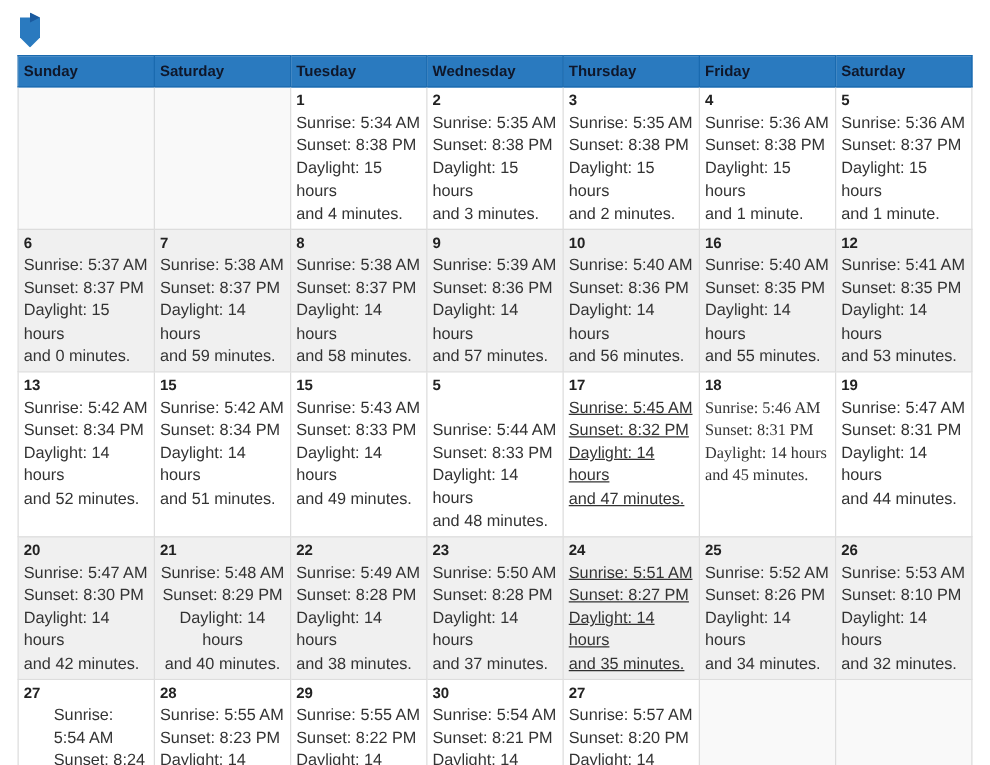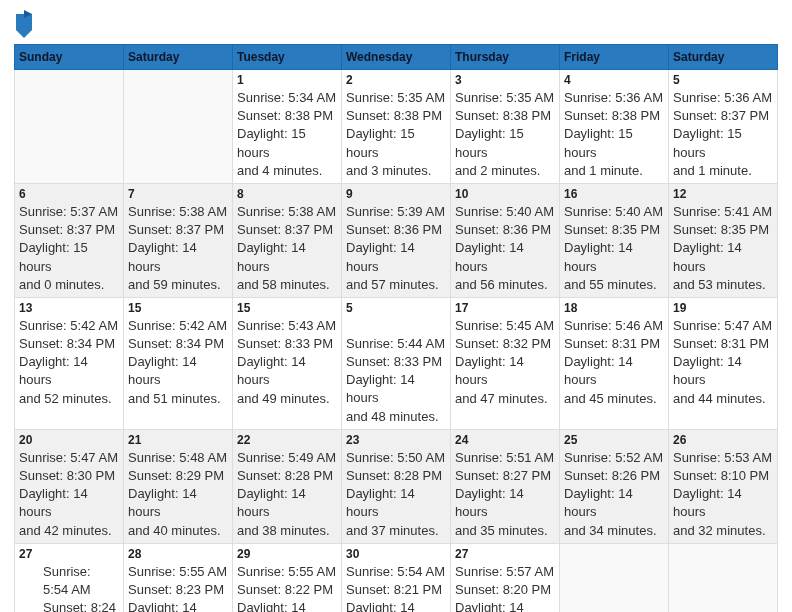--- a/index.html
+++ b/index.html
@@ -252,28 +252,28 @@
           </td>
           <td>
             <span class="day-num">5</span>
             <div class="day-info" style="white-space: pre-line; margin-top: 20px;">Sunrise: 5:44 AM
 Sunset: 8:33 PM
 Daylight: 14 hours
 and 48 minutes.</div>
           </td>
           <td>
             <span class="day-num">17</span>
-            <div class="day-info" style="white-space: pre-line;">Sunrise: 5:45 AM
+            <div class="day-info" style="white-space: pre-line; text-decoration: underline;">Sunrise: 5:45 AM
 Sunset: 8:32 PM
 Daylight: 14 hours
 and 47 minutes.</div>
           </td>
           <td>
             <span class="day-num">18</span>
-            <div class="day-info" style="white-space: pre-line;">Sunrise: 5:46 AM
+            <div class="day-info" style="white-space: pre-line; font-family: Liberation Serif, serif;">Sunrise: 5:46 AM
 Sunset: 8:31 PM
 Daylight: 14 hours
 and 45 minutes.</div>
           </td>
           <td>
             <span class="day-num">19</span>
             <div class="day-info" style="white-space: pre-line;">Sunrise: 5:47 AM
 Sunset: 8:31 PM
 Daylight: 14 hours
 and 44 minutes.</div>
@@ -282,42 +282,42 @@
         <tr class="row-shaded">
           <td>
             <span class="day-num">20</span>
             <div class="day-info" style="white-space: pre-line;">Sunrise: 5:47 AM
 Sunset: 8:30 PM
 Daylight: 14 hours
 and 42 minutes.</div>
           </td>
           <td>
             <span class="day-num">21</span>
-            <div class="day-info" style="white-space: pre-line;">Sunrise: 5:48 AM
+            <div class="day-info" style="white-space: pre-line; text-align: center;">Sunrise: 5:48 AM
 Sunset: 8:29 PM
 Daylight: 14 hours
 and 40 minutes.</div>
           </td>
           <td>
             <span class="day-num">22</span>
             <div class="day-info" style="white-space: pre-line;">Sunrise: 5:49 AM
 Sunset: 8:28 PM
 Daylight: 14 hours
 and 38 minutes.</div>
           </td>
           <td>
             <span class="day-num">23</span>
             <div class="day-info" style="white-space: pre-line;">Sunrise: 5:50 AM
 Sunset: 8:28 PM
 Daylight: 14 hours
 and 37 minutes.</div>
           </td>
           <td>
             <span class="day-num">24</span>
-            <div class="day-info" style="white-space: pre-line;">Sunrise: 5:51 AM
+            <div class="day-info" style="white-space: pre-line; text-decoration: underline;">Sunrise: 5:51 AM
 Sunset: 8:27 PM
 Daylight: 14 hours
 and 35 minutes.</div>
           </td>
           <td>
             <span class="day-num">25</span>
             <div class="day-info" style="white-space: pre-line;">Sunrise: 5:52 AM
 Sunset: 8:26 PM
 Daylight: 14 hours
 and 34 minutes.</div>

